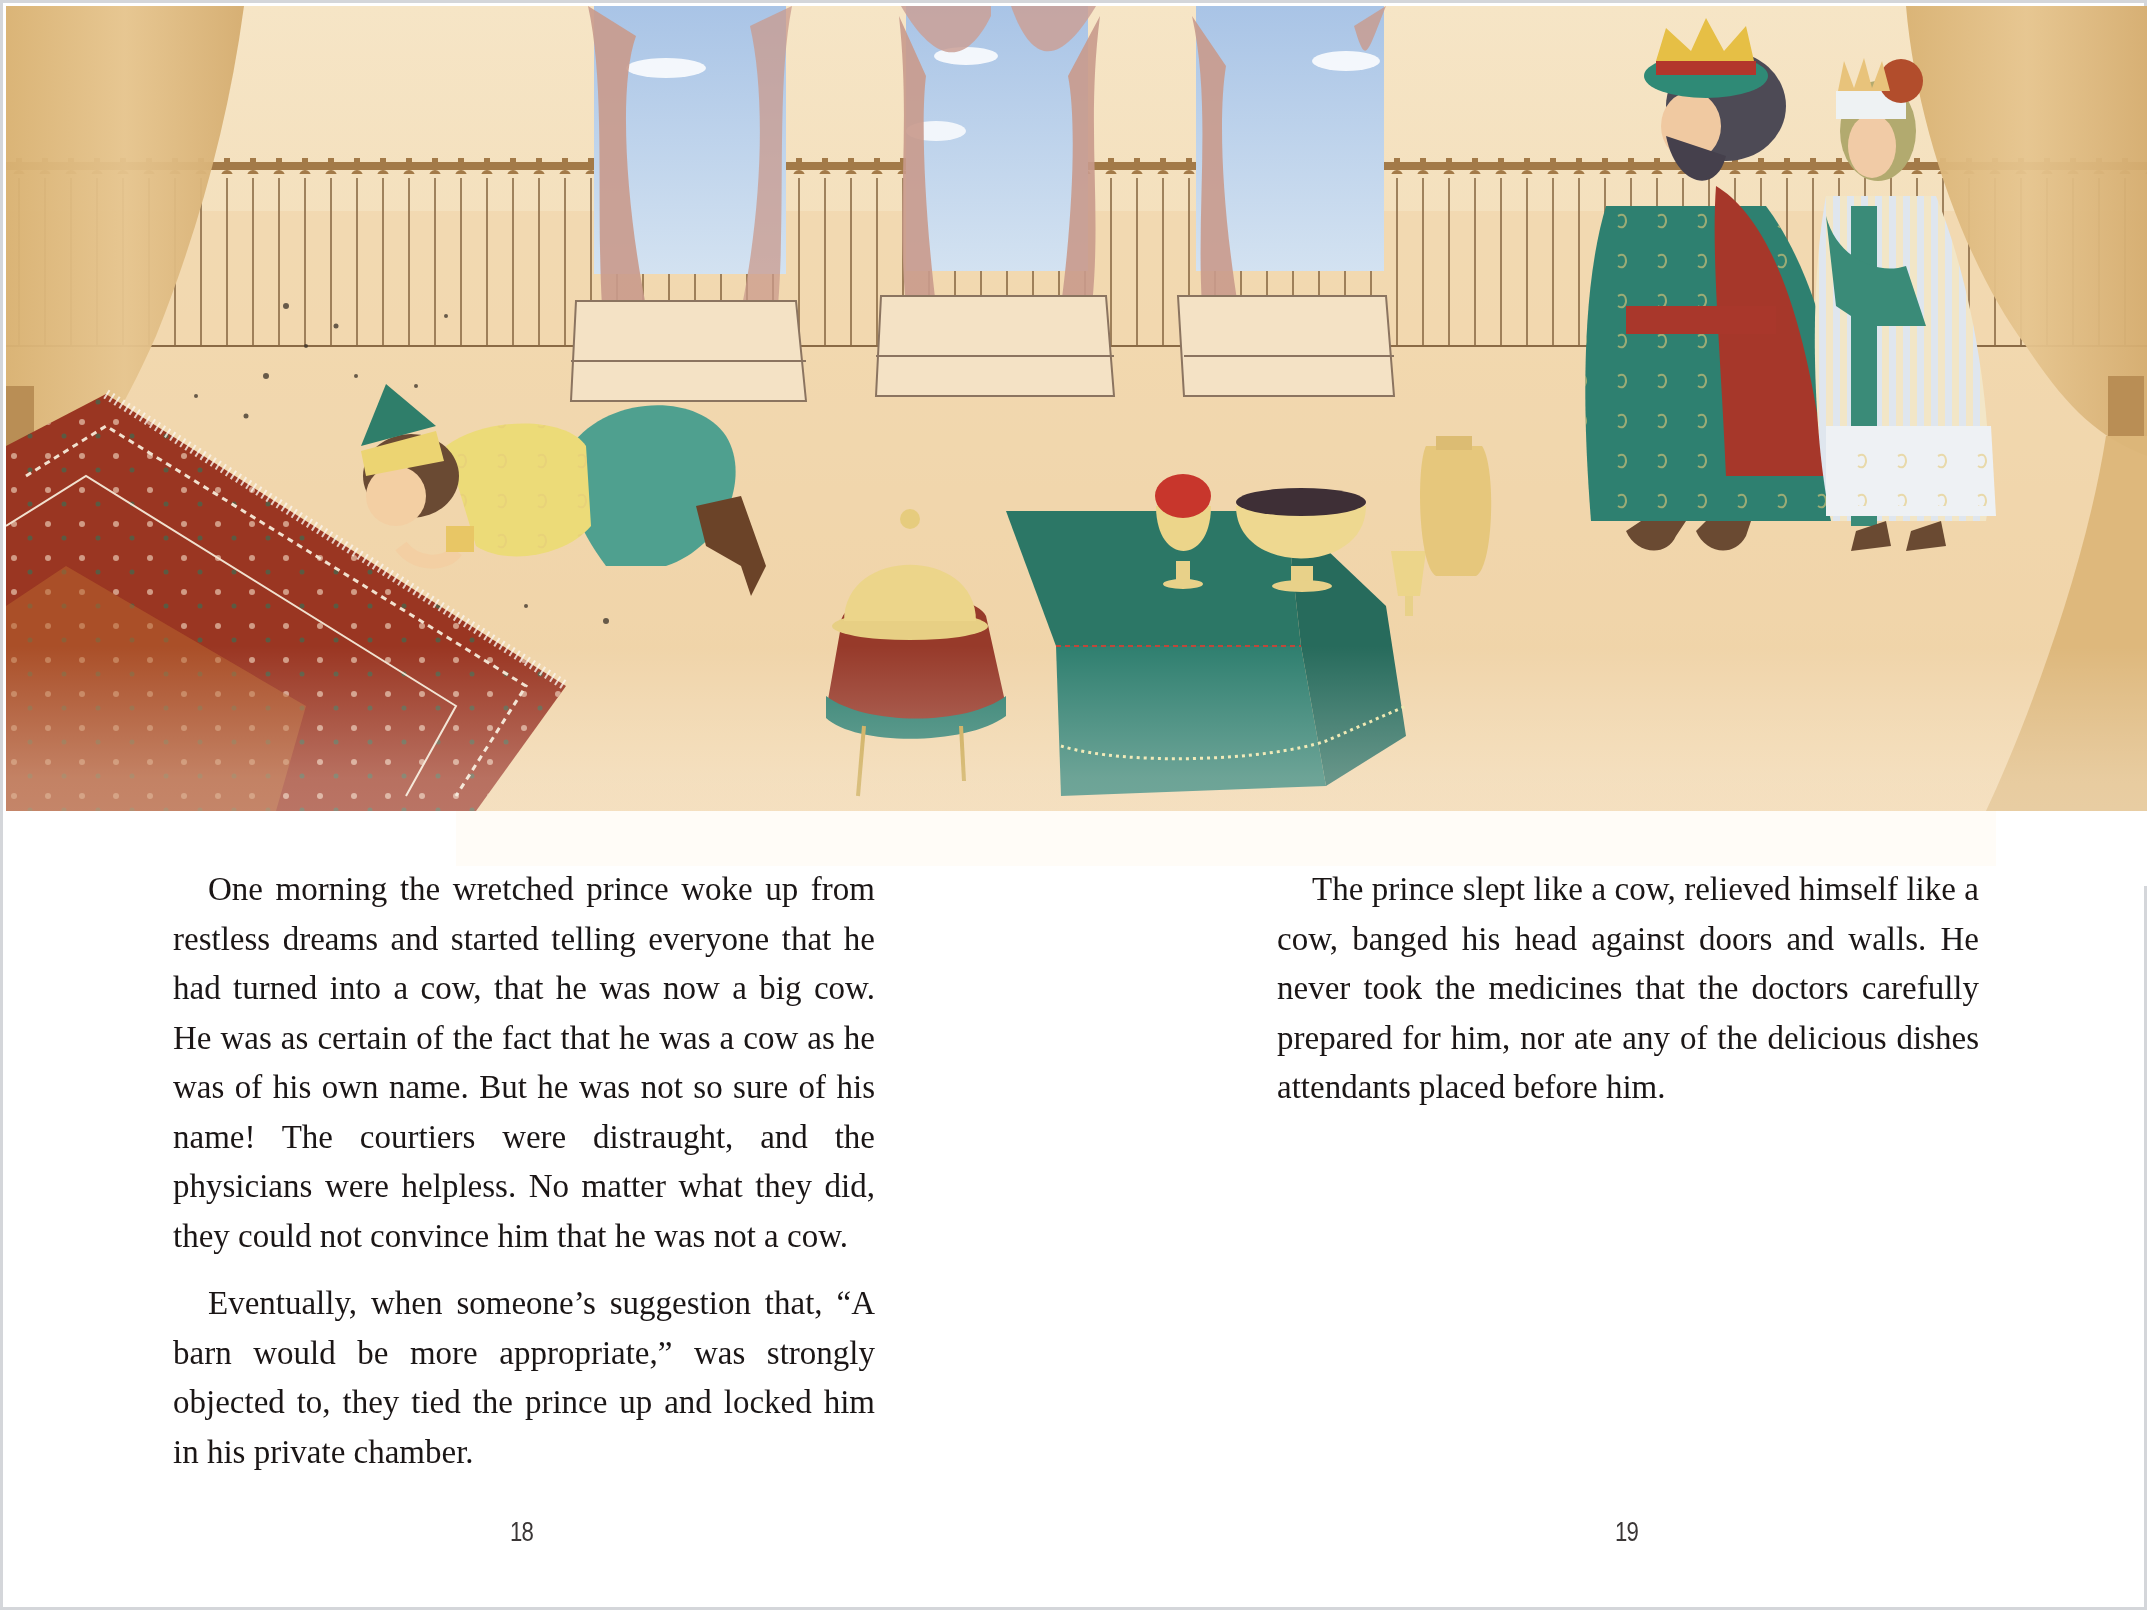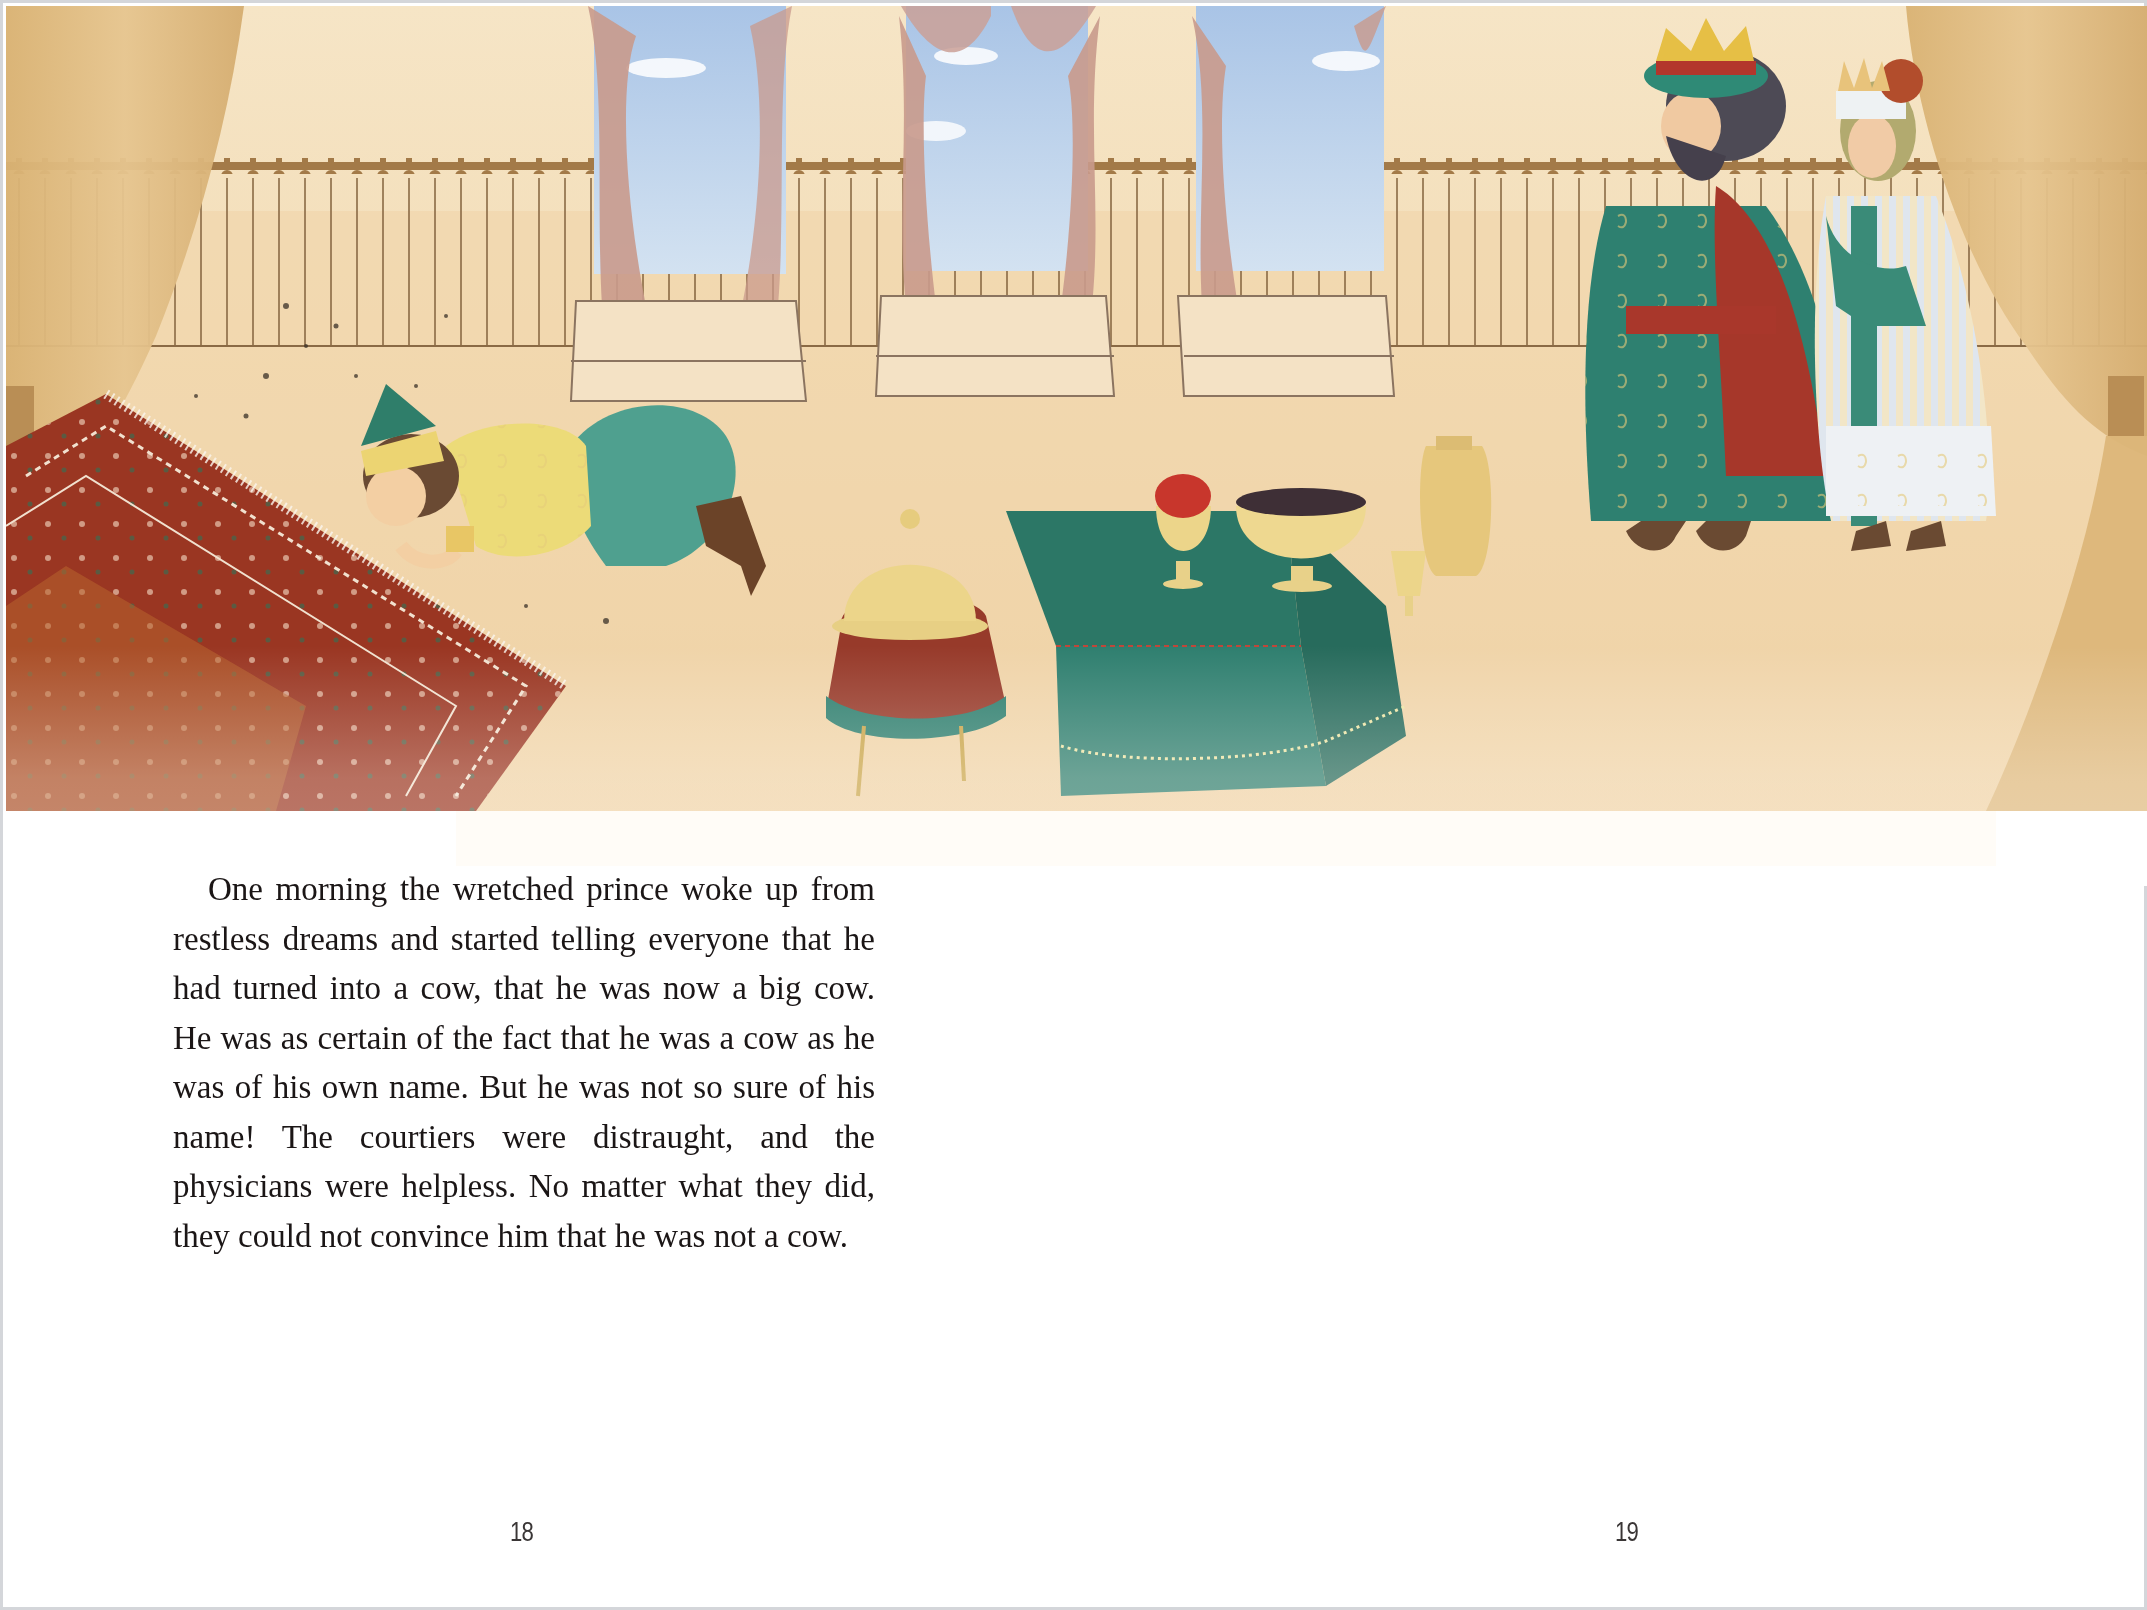--- a/index.html
+++ b/index.html
@@ -225,21 +225,23 @@
 
       <path d="M380 805 L380 880 L1990 880 L1990 805 Z" fill="#ffffff"></path>
       <rect x="0" y="640" width="2141" height="240" fill="url(#fadeBottom)" opacity="0.35"></rect>
       <rect x="0" y="805" width="2141" height="75" fill="#ffffff"></rect>
       <path d="M450 805 L1990 805 L1990 860 L450 860 Z" fill="#fffaf2" opacity="0.6"></path>
     </svg>
   </div>
 
   <div class="spread-text col-left">
     <p>One morning the wretched prince woke up from restless dreams and started telling everyone that he had turned into a cow, that he was now a big cow. He was as certain of the fact that he was a cow as he was of his own name. But he was not so sure of his name! The courtiers were distraught, and the physicians were helpless. No matter what they did, they could not convince him that he was not a cow.</p>
+    <p>Eventually, when someone’s suggestion that, “A barn would be more appropriate,” was strongly objected to, they tied the prince up and locked him in his private chamber.</p>
   </div>
 
   <div class="spread-text col-right">
+    <p>The prince slept like a cow, relieved himself like a cow, banged his head against doors and walls. He never took the medicines that the doctors carefully prepared for him, nor ate any of the delicious dishes attendants placed before him.</p>
   </div>
 
   <div class="page-number pn-left">18</div>
   <div class="page-number pn-right">19</div>
 
 </div>
 
 </body></html>

